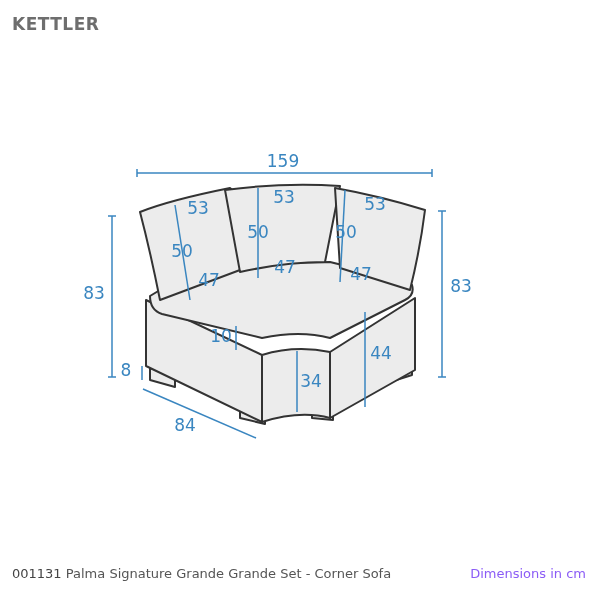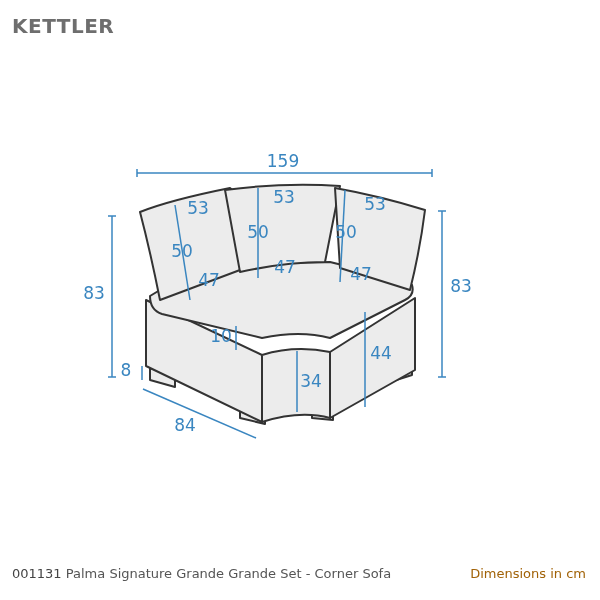--- a/index.html
+++ b/index.html
@@ -1,20 +1,20 @@
 <!DOCTYPE html>
 <html><head>
 <meta charset="utf-8">
 <style>
   html, body { margin: 0; padding: 0; background: #ffffff; }
   body { width: 600px; height: 600px; position: relative; overflow: hidden; font-family: "DejaVu Sans", sans-serif; }
-  .logo { position: absolute; left: 12px; top: 14px; font-family: "DejaVu Sans", sans-serif; font-weight: bold; font-size: 20px; color: #6e6e6e; letter-spacing: 0.5px; }
+  .logo { position: absolute; left: 12px; top: 14px; font-family: "DejaVu Sans", sans-serif; font-weight: bold; font-size: 17px; color: #6e6e6e; letter-spacing: 0.5px; }
   .footer-left { position: absolute; left: 12px; top: 566px; font-size: 13px; color: #555; }
   .footer-left .code { color: #444; }
-  .footer-right { position: absolute; right: 14px; top: 566px; font-size: 13px; color: #a16207; }
+  .footer-right { position: absolute; right: 14px; top: 566px; font-size: 13px; color: #8b5cf6; }
   svg { position: absolute; left: 0; top: 0; }
   .dim { font-family: "DejaVu Sans", sans-serif; font-size: 17px; fill: #3a86c0; }
 </style>
 </head>
 <body>
 
 <div class="logo">KETTLER</div>
 
 <svg width="600" height="600" viewBox="0 0 600 600">
 

